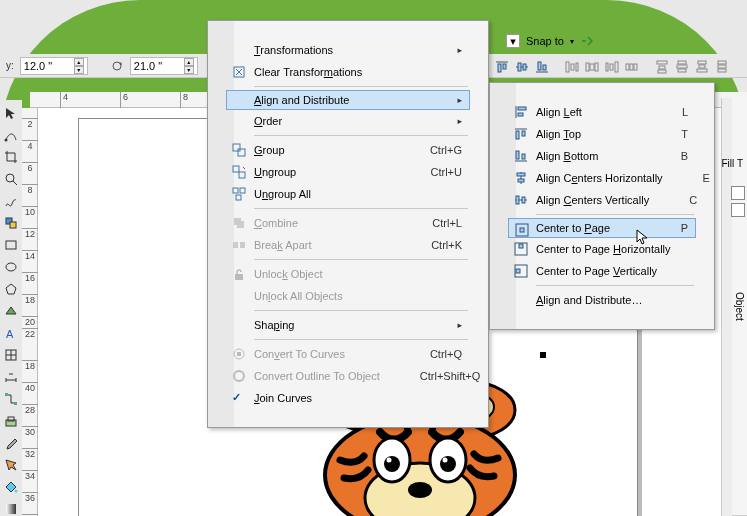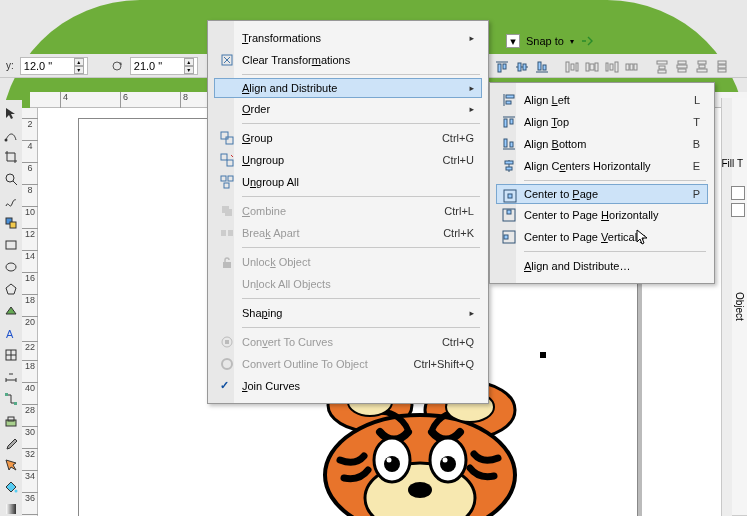--- a/index.html
+++ b/index.html
@@ -34,21 +34,21 @@
   .tiger svg { display:block; }
 
   .right-tabs { position:absolute; right:0; top:98px; width:26px; bottom:0; background:#ededed; border-left:1px solid #c8c8c8; writing-mode: vertical-rl; }
   .right-tabs .tab { padding:6px 2px; font-size:10px; background:#f5f5f5; border-bottom:1px solid #ccc; text-align:center;}
   .fill-lbl { position:absolute; right:4px; top:158px; font-size:10px;margin-left:12px;}
 
   .right-swatch { position:absolute; right:2px; top:186px; display:flex; flex-direction:column; gap:3px; }
   .swatch { width:14px; height:14px; border:1px solid #888; }
 
   
-  .menu { position:absolute; background:#f4f4f4; border:1px solid #989898; box-shadow:2px 2px 4px rgba(0,0,0,.25); padding:6px; }
+  .menu { position:absolute; background:#f4f4f4; border:1px solid #989898; box-shadow:2px 2px 4px rgba(0,0,0,.25); padding:18px; }
   .menu .row { display:flex; align-items:center; height:22px; padding:0 8px 0 28px; position:relative; white-space:nowrap; }
   .menu .row.hl { background:#cde3f8; border:1px solid #7aa7d0; padding:0 7px 0 27px; height:20px; }
   .menu .row.dis { color:#9a9a9a; }
   .menu .row .mi-icon { position:absolute; left:4px; top:2px; width:18px; height:18px; display:flex; align-items:center; justify-content:center; }
   .menu .row .arrow { margin-left:auto; font-size:9px; color:#333; padding-left:40px; }
   .menu .row .sc { margin-left:auto; padding-left:40px; color:#333; }
   .menu .msep { height:1px; background:#c8c8c8; margin:3px 2px 3px 28px; }
   .menu .gutter { position:absolute; left:0; top:0; bottom:0; width:26px; background:#e8e8e8; }
   .menu .row, .menu .msep { position:relative; z-index:1; }
   .menu .check { position:absolute; left:6px; top:4px; color:#1050a0; font-weight:bold; }
@@ -321,21 +321,21 @@
   <div class="tick" style="top:10px">2</div>
   <div class="tick" style="top:32px">4</div>
   <div class="tick" style="top:54px">6</div>
   <div class="tick" style="top:76px">8</div>
   <div class="tick" style="top:98px">10</div>
   <div class="tick" style="top:120px">12</div>
   <div class="tick" style="top:142px">14</div>
   <div class="tick" style="top:164px">16</div>
   <div class="tick" style="top:186px">18</div>
   <div class="tick" style="top:208px">20</div>
-  <div class="tick" style="top:233px">22</div>
+  <div class="tick" style="top:220px">22</div>
   <div class="tick" style="top:252px">18</div>
   <div class="tick" style="top:274px">40</div>
   <div class="tick" style="top:296px">28</div>
   <div class="tick" style="top:318px">30</div>
   <div class="tick" style="top:340px">32</div>
   <div class="tick" style="top:362px">34</div>
   <div class="tick" style="top:384px">36</div>
   <div class="tick" style="top:406px">38</div>
 </div>
 
@@ -544,20 +544,31 @@
       <span class="mi-icon">
         <svg width="14" height="14">
           <path d="M7 1v12" stroke="#357"></path>
           <rect x="3" y="2" width="8" height="3" fill="#9cf" stroke="#357"></rect>
           <rect x="4" y="8" width="6" height="3" fill="#9cf" stroke="#357"></rect>
         </svg>
       </span>
       <span>Align C<u>e</u>nters Horizontally</span>
       <span class="sc">E</span>
     </div>
+  <div class="row">
+      <span class="mi-icon">
+        <svg width="14" height="14">
+          <path d="M1 7h12" stroke="#357"></path>
+          <rect x="2" y="3" width="3" height="8" fill="#9cf" stroke="#357"></rect>
+          <rect x="8" y="4" width="3" height="6" fill="#9cf" stroke="#357"></rect>
+        </svg>
+      </span>
+      <span>Align <u>C</u>enters Vertically</span>
+      <span class="sc">C</span>
+    </div>
   <div class="msep"></div>
   <div class="row hl">
       <span class="mi-icon">
         <svg width="14" height="14">
           <rect x="1" y="1" width="12" height="12" fill="none" stroke="#357"></rect>
           <rect x="5" y="5" width="4" height="4" fill="#9cf" stroke="#357"></rect>
         </svg>
       </span>
       <span>Center to <u>P</u>age</span>
       <span class="sc">P</span>

